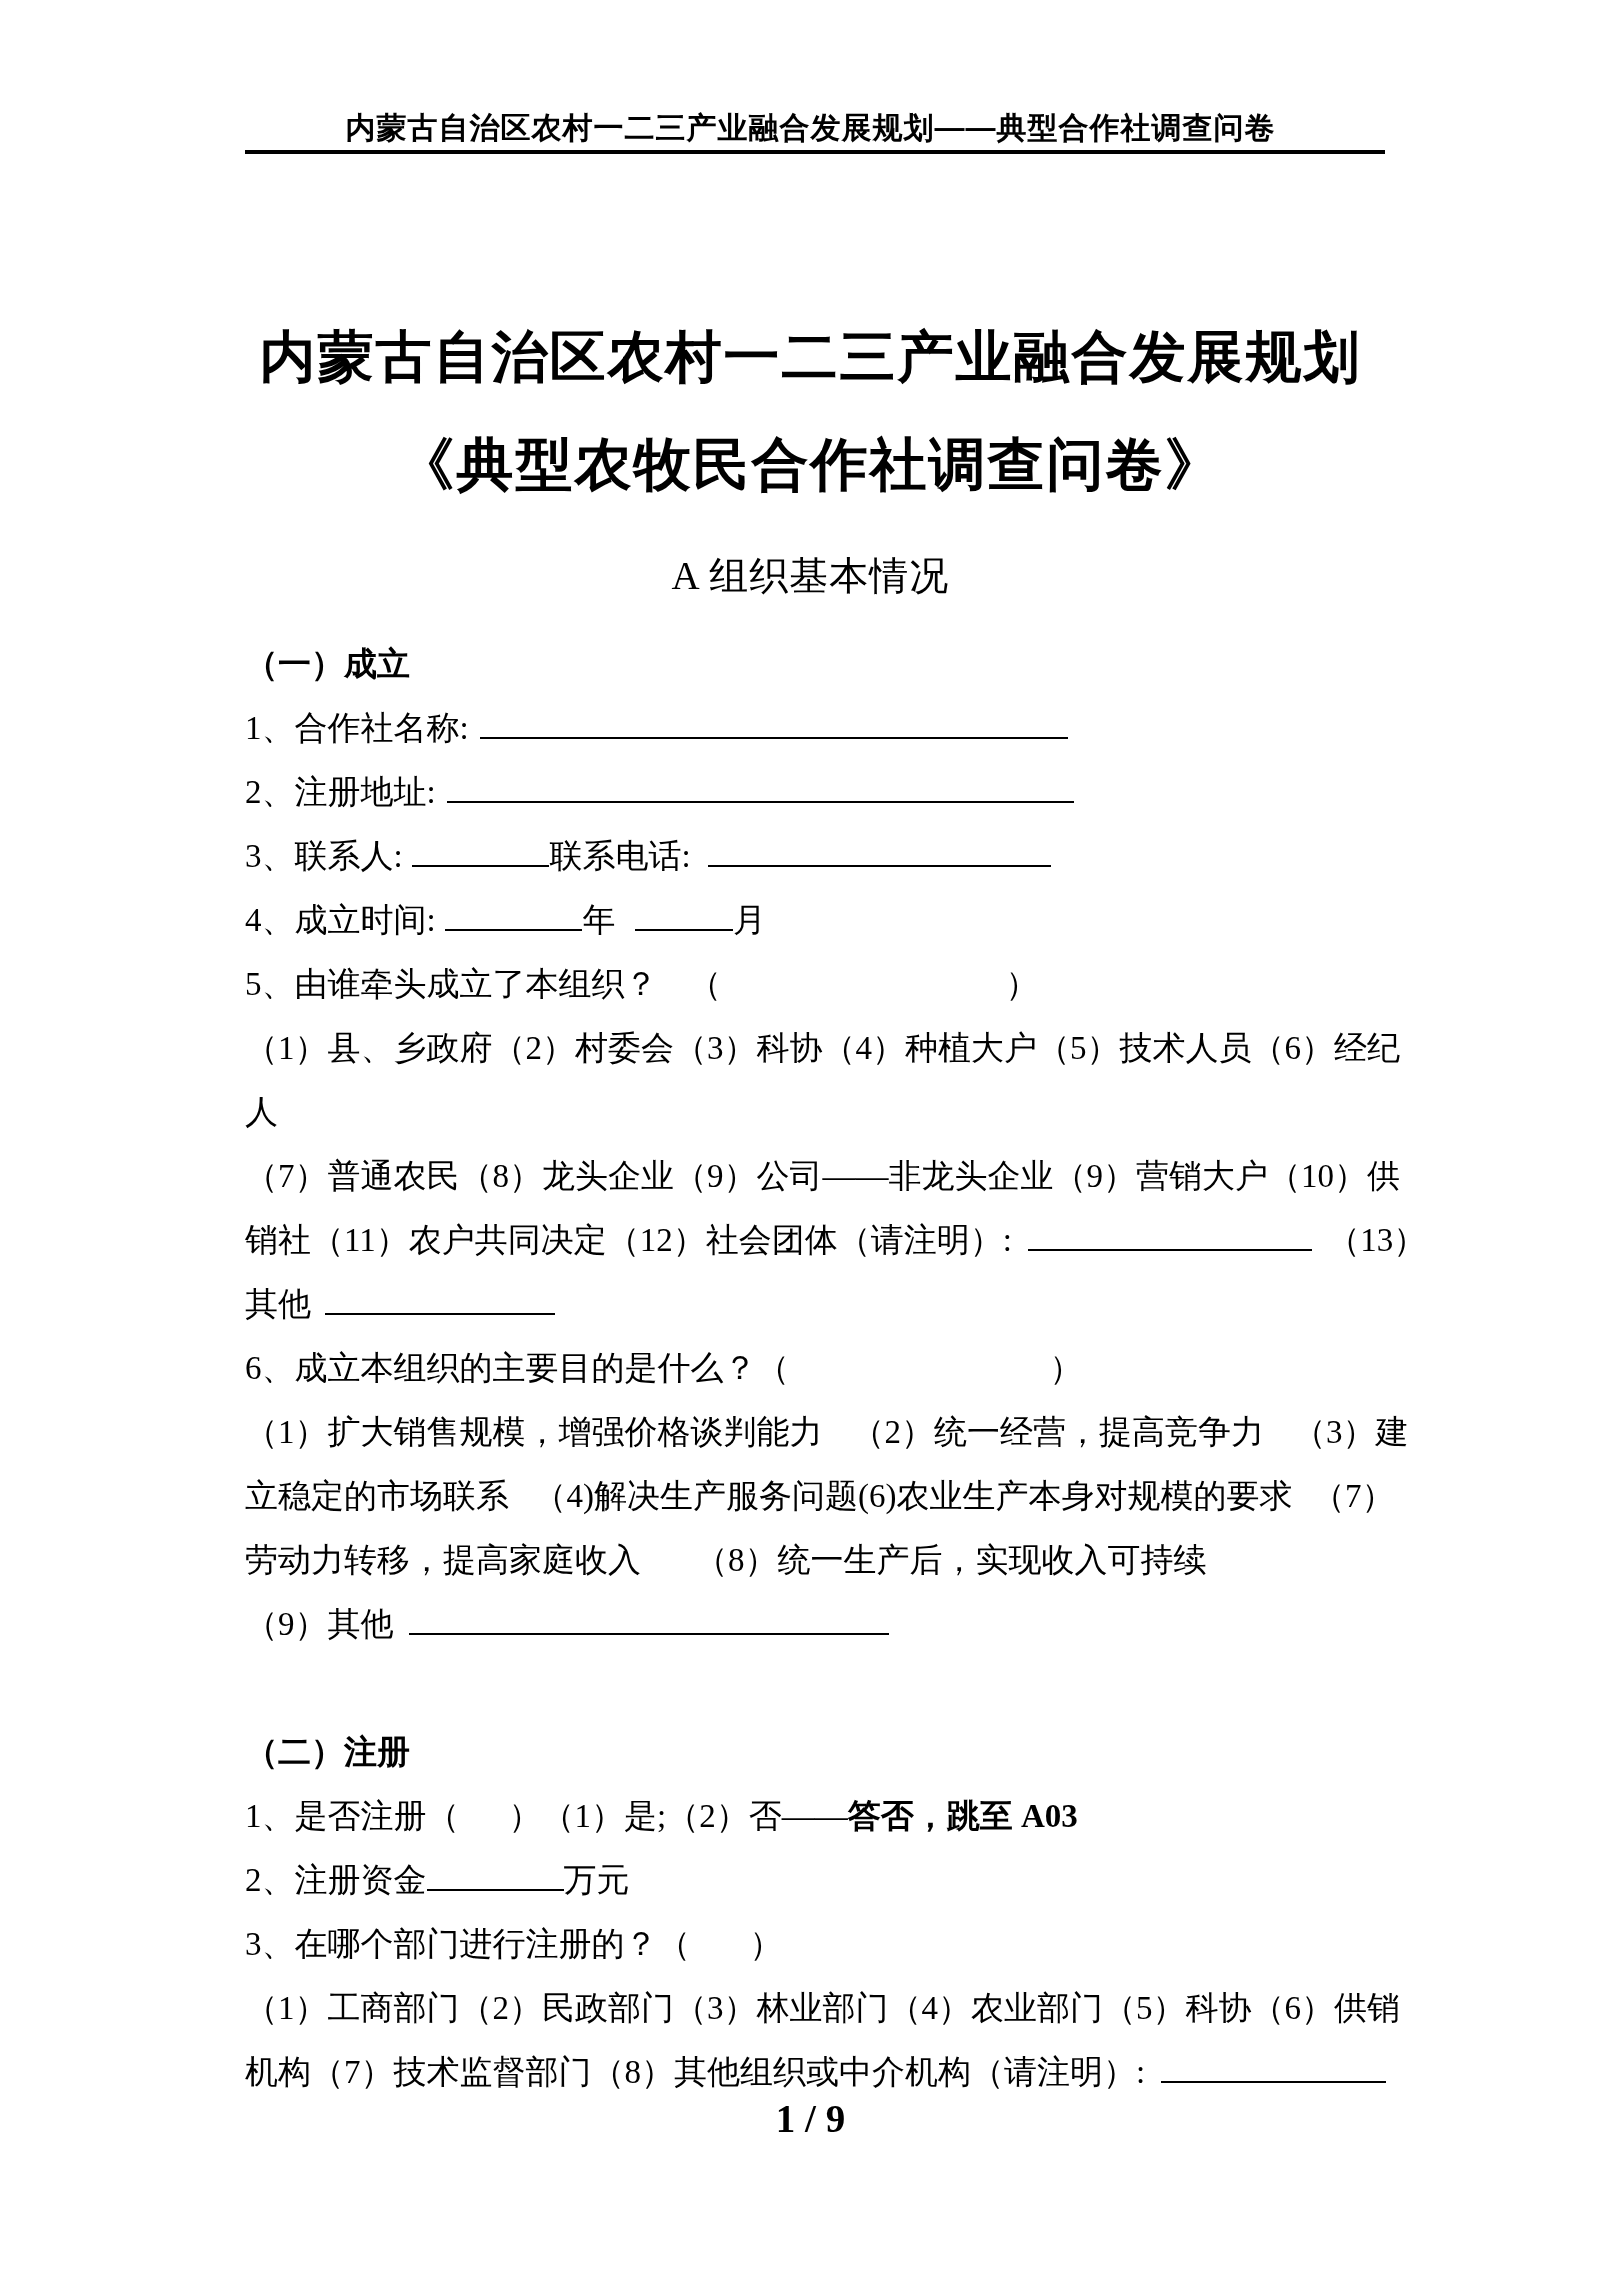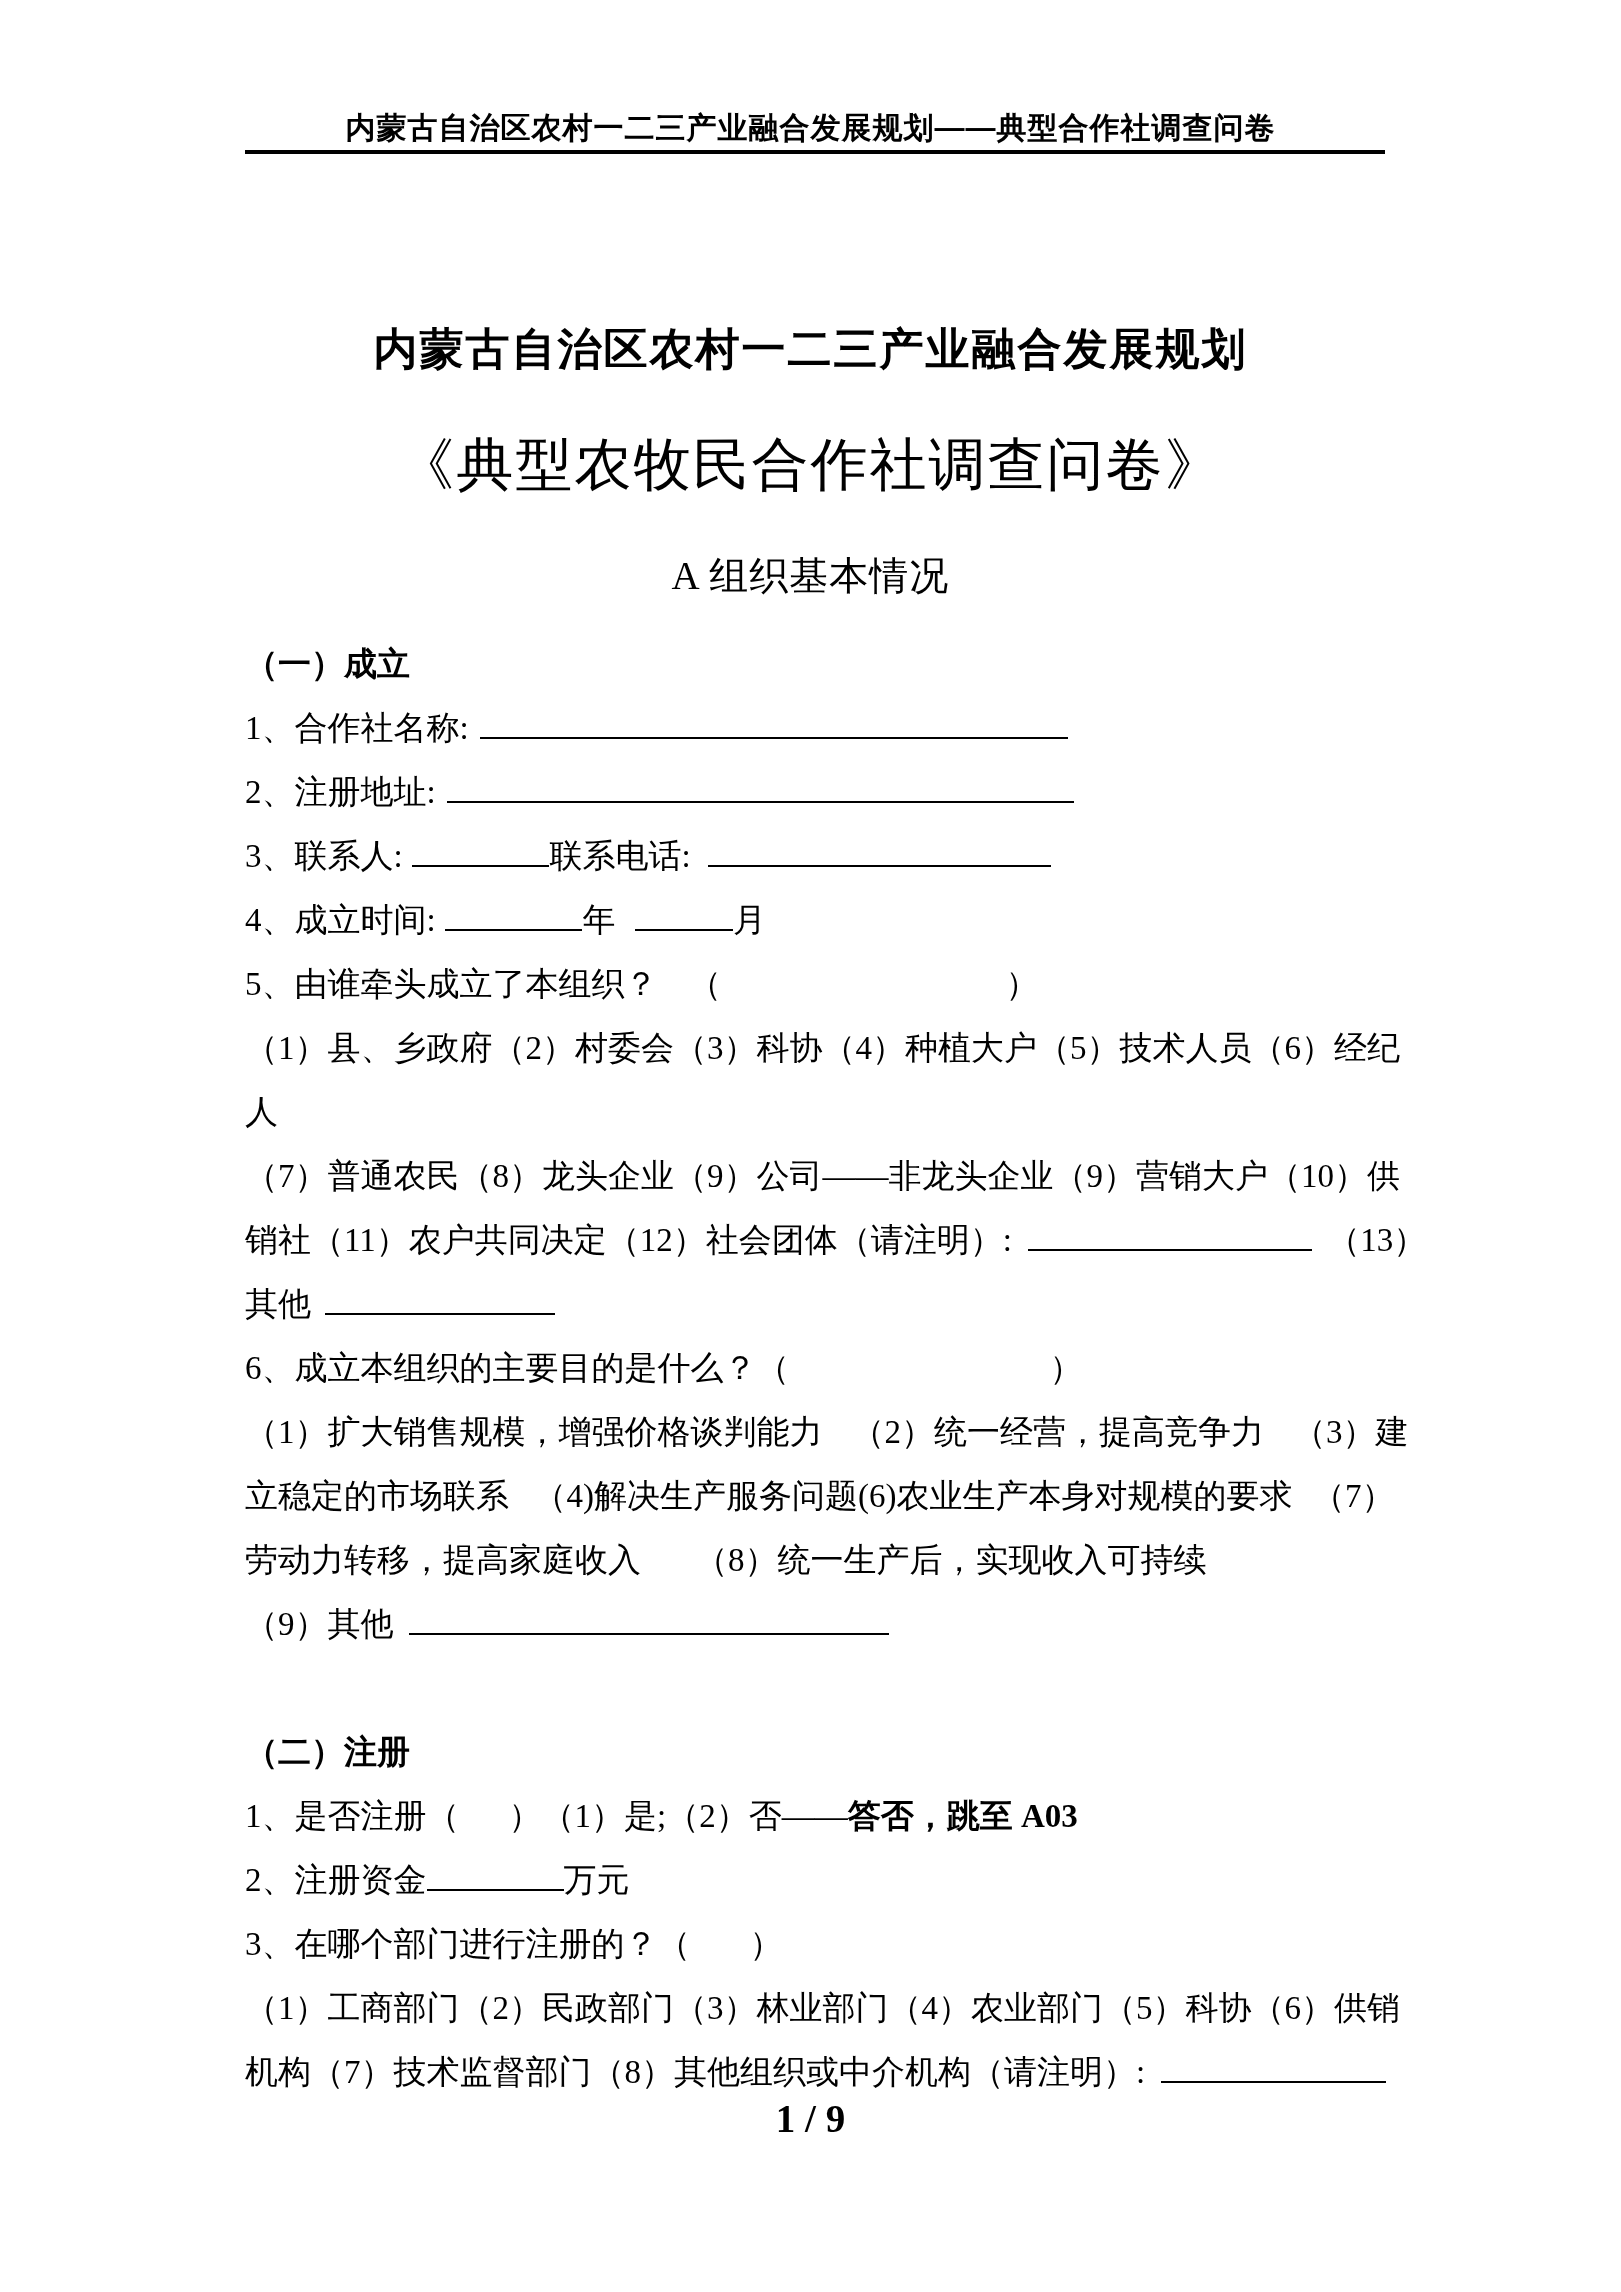--- a/index.html
+++ b/index.html
@@ -13,26 +13,26 @@
     text-align:center;
     font-family:"Liberation Sans","DejaVu Sans",sans-serif;
     font-weight:bold;font-size:30px;letter-spacing:1px;
   }
   .header-rule{
     position:absolute;top:150px;left:245px;width:1140px;height:3.9px;background:#000;
   }
   .doc-title{
     position:absolute;top:320px;left:0;width:100%;text-align:center;
     font-family:"Liberation Sans","DejaVu Sans",sans-serif;
-    font-weight:bold;font-size:44px;letter-spacing:2px;
+    font-weight:bold;font-size:56px;letter-spacing:2px;
   }
   .doc-subtitle{
     position:absolute;top:427px;left:0;width:100%;text-align:center;
     font-family:"Liberation Sans","DejaVu Sans",sans-serif;
-    font-weight:normal;font-size:57px;letter-spacing:2px;
+    font-weight:bold;font-size:57px;letter-spacing:2px;
   }
   .section-a-heading{
     position:absolute;top:549px;left:0;width:100%;text-align:center;
     font-weight:normal;font-size:39px;letter-spacing:1px;
   }
   .content{
     position:absolute;left:245px;top:632px;width:1147px;
   }
   .line{
     height:64px;line-height:64px;font-size:33px;white-space:nowrap;

